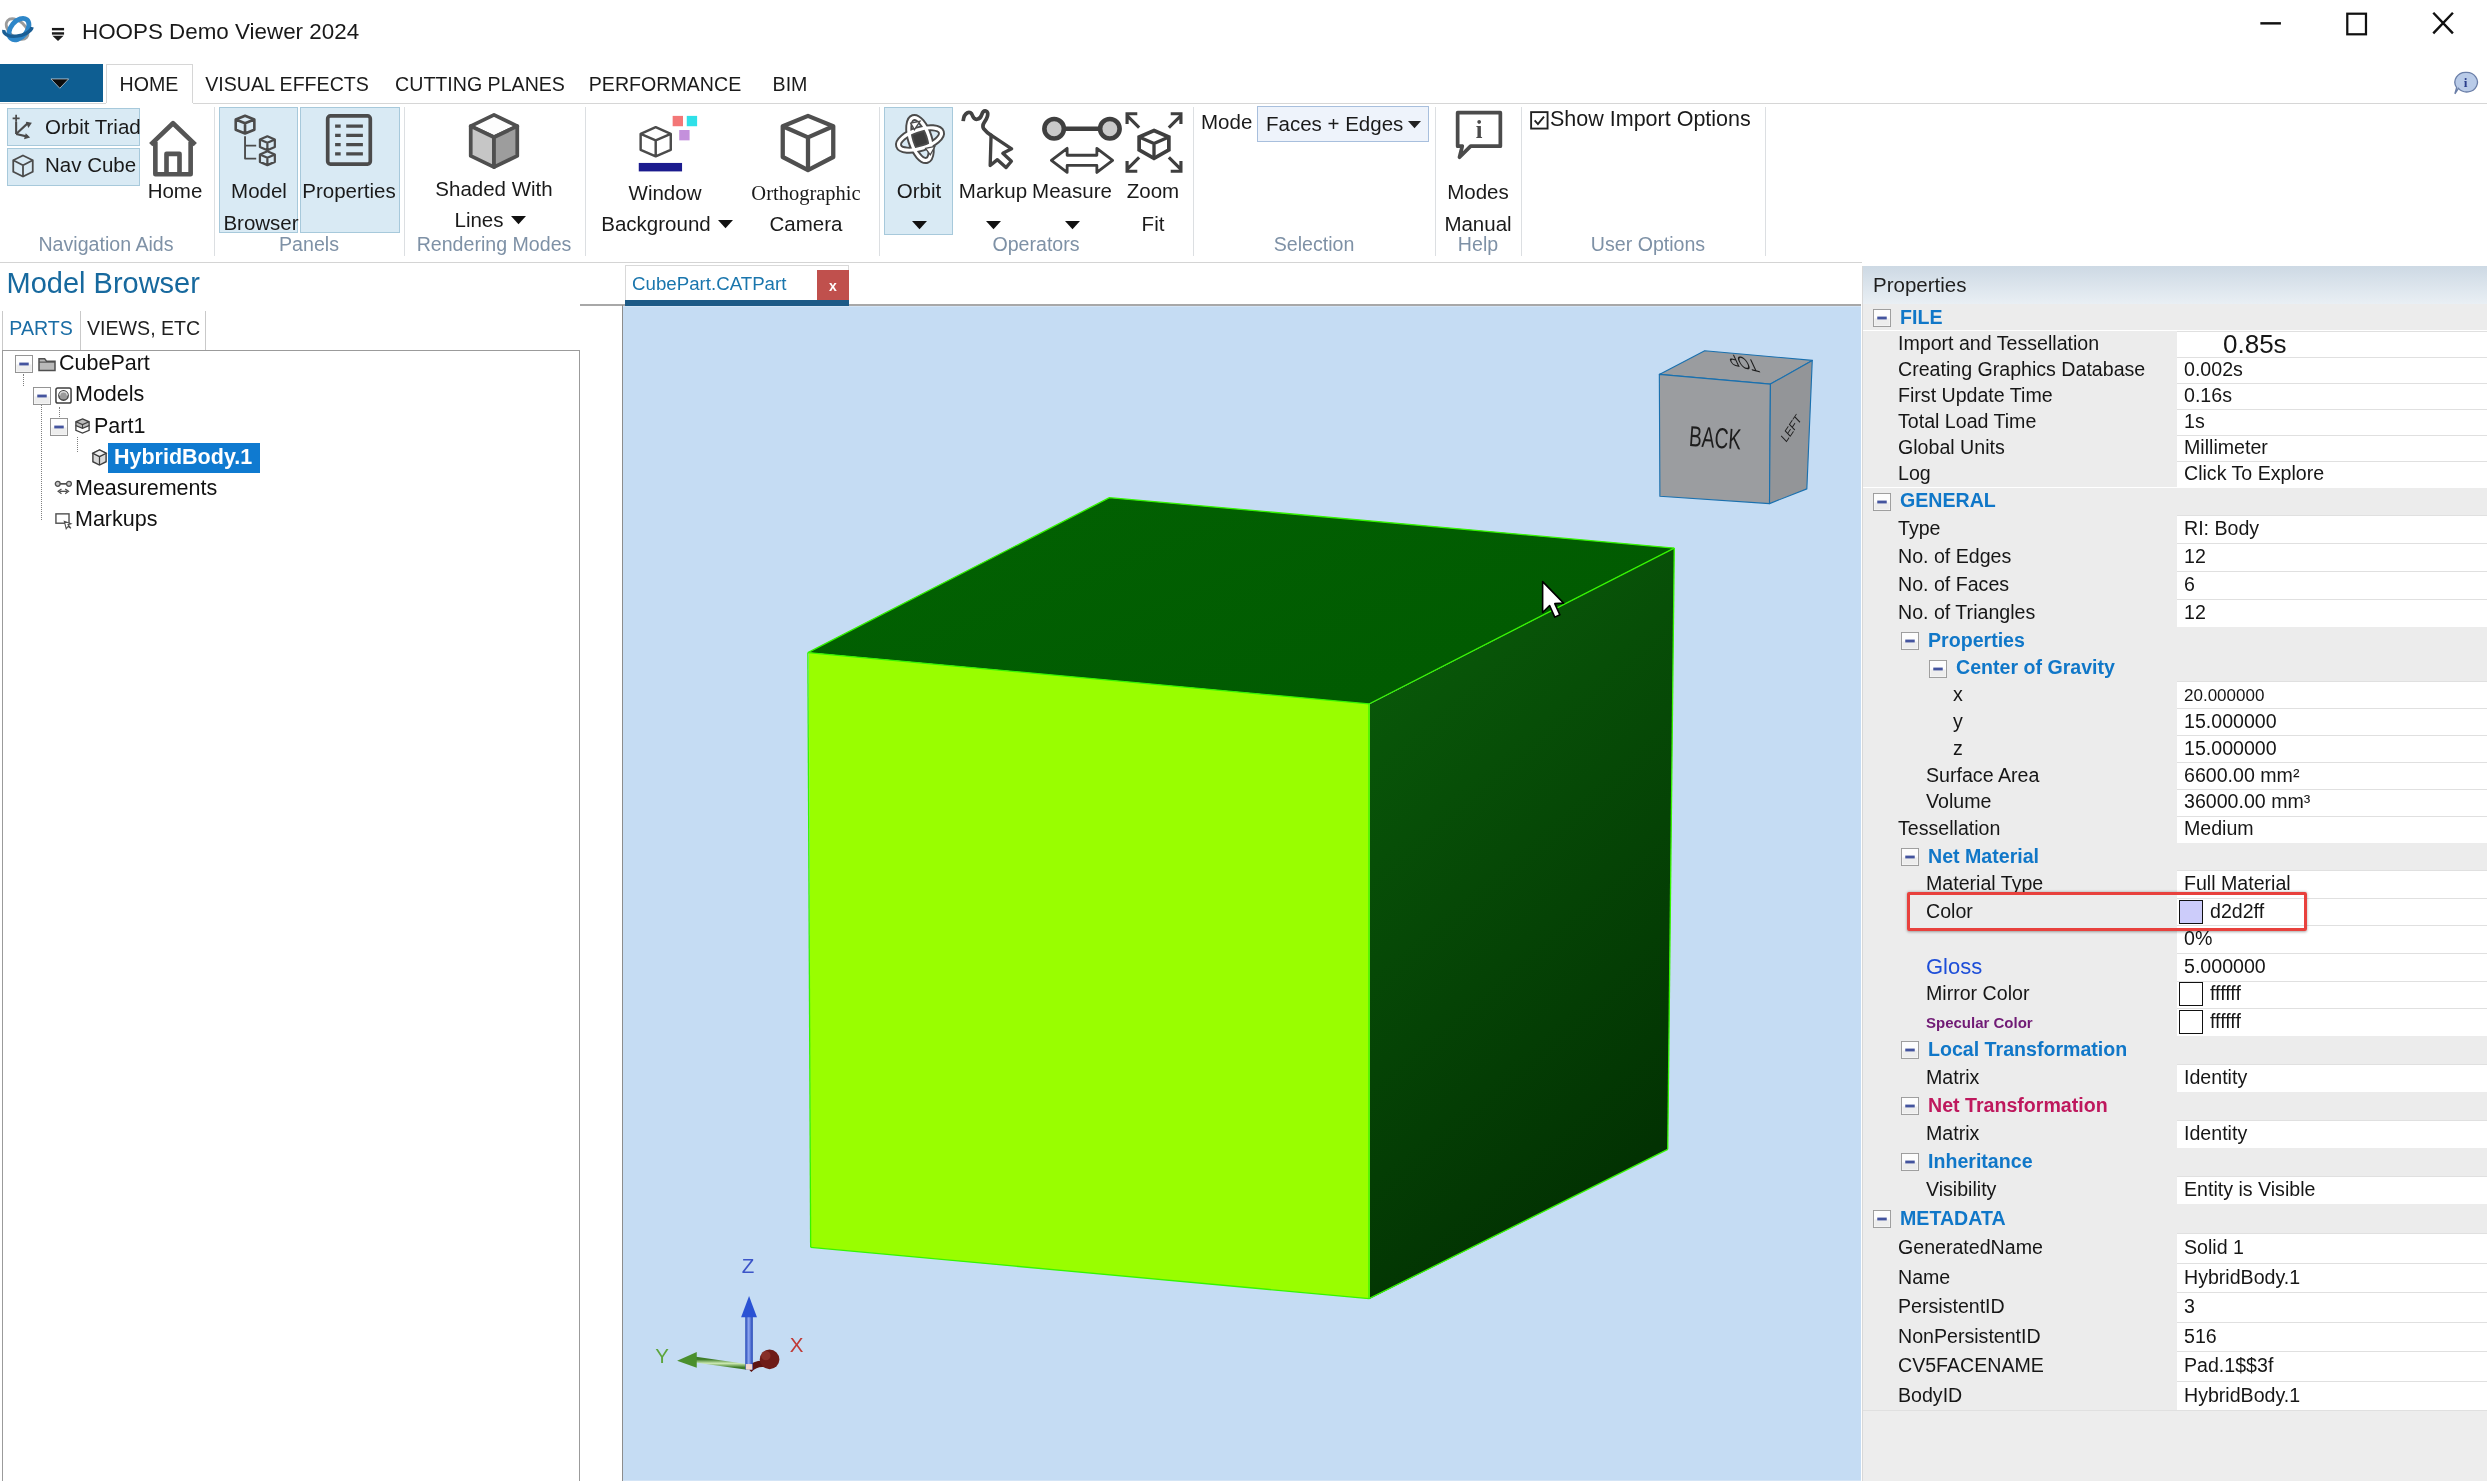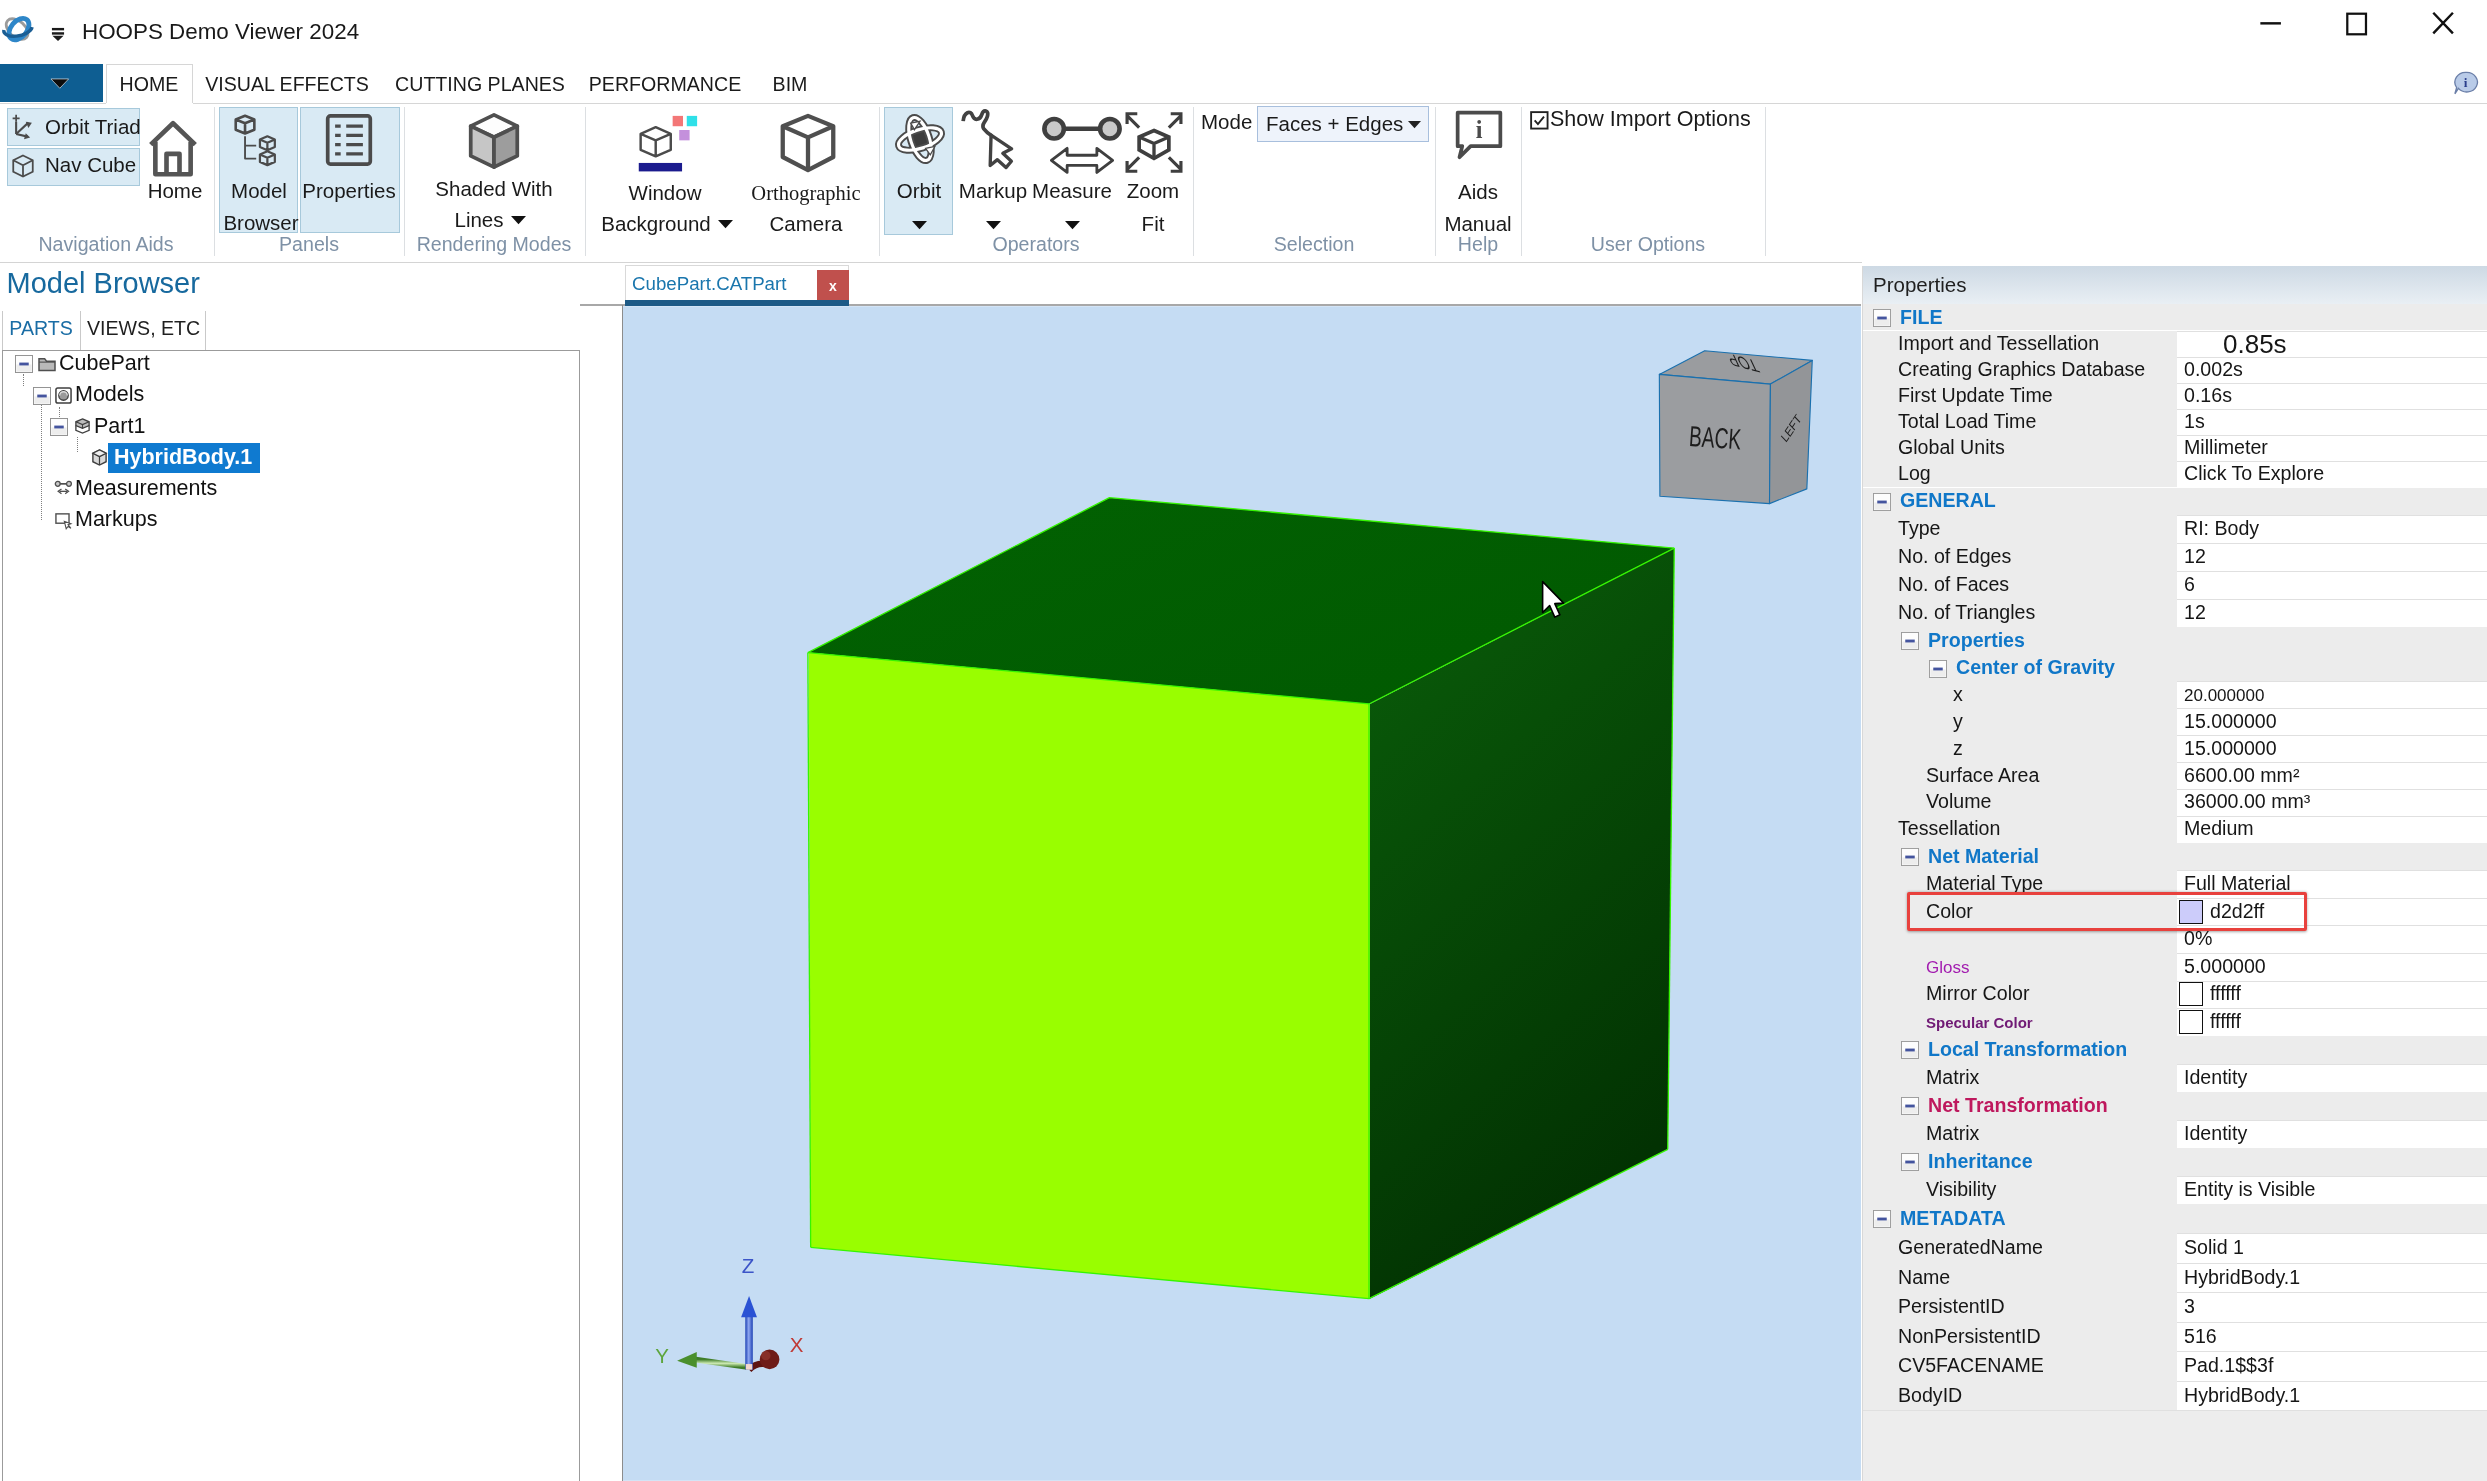--- a/index.html
+++ b/index.html
@@ -207,21 +207,21 @@
 <div class="a" style="left:1266px;top:124px;transform:translateY(-50%);font-size:20.5px;color:#1a1a1a;font-weight:normal;white-space:nowrap;line-height:1;">Faces + Edges</div>
 <svg class="a" style="left:1407px;top:120px" width="15" height="9.3" viewBox="0 0 16 10">
     <path d="M1,1 h14 l-7,8 z" fill="#222"></path>
   </svg>
 <svg class="a ico" style="left:1450px;top:109px" width="58" height="52" viewBox="0 0 62 56">
 <g stroke="#4b4b4b" stroke-width="4" fill="none" stroke-linejoin="round">
 <path d="M8,4 H54 V40 H22 L10,52 L13,40 H8 Z"></path>
 </g>
 <text x="31" y="31" font-size="26" font-weight="bold" font-family="Liberation Serif" fill="#4b4b4b" text-anchor="middle">i</text>
 </svg>
-<div class="a" style="left:1478px;top:192px;transform:translate(-50%,-50%);font-size:20.5px;color:#1a1a1a;font-weight:normal;white-space:nowrap;line-height:1;">Aids</div>
+<div class="a" style="left:1478px;top:192px;transform:translate(-50%,-50%);font-size:20.5px;color:#1a1a1a;font-weight:normal;white-space:nowrap;line-height:1;">Modes</div>
 <div class="a" style="left:1478px;top:224px;transform:translate(-50%,-50%);font-size:20.5px;color:#1a1a1a;font-weight:normal;white-space:nowrap;line-height:1;">Manual</div>
 <svg class="a" style="left:1530px;top:111px" width="18.7" height="18.7" viewBox="0 0 20 20">
 <rect x="1.2" y="1.2" width="17.6" height="17.6" fill="#fff" stroke="#222" stroke-width="2"></rect>
 <path d="M5,10 l3.5,4 l6.5,-8" fill="none" stroke="#222" stroke-width="2"></path>
 </svg>
 <div class="a" style="left:1550px;top:120px;transform:translateY(-50%);font-size:21.5px;color:#1a1a1a;font-weight:normal;white-space:nowrap;line-height:1;">Show Import Options</div>
 <div class="a" style="left:6.5px;top:283px;transform:translateY(-50%);font-size:29px;color:#17699e;font-weight:normal;white-space:nowrap;line-height:1;">Model Browser</div>
 <div class="a" style="left:1.9px;top:311px;width:0.9px;height:39px;background:#c9c9c9;"></div>
 <div class="a" style="left:80px;top:311px;width:0.9px;height:39px;background:#c9c9c9;"></div>
 <div class="a" style="left:205px;top:311px;width:0.9px;height:39px;background:#c9c9c9;"></div>
@@ -469,21 +469,21 @@
 <div class="a" style="left:1863px;top:898px;width:314px;height:27.6px;background:#ececec;"></div>
 <div class="a" style="left:1926px;top:912px;transform:translateY(-50%);font-size:19.6px;color:#161616;font-weight:normal;white-space:nowrap;line-height:1;">Color</div>
 <div class="a" style="left:2179px;top:900px;width:24px;height:24px;background:#ccccfa;border:1.9px solid #111;"></div>
 <div class="a" style="left:2210px;top:912px;transform:translateY(-50%);font-size:19.6px;color:#161616;font-weight:normal;white-space:nowrap;line-height:1;">d2d2ff</div>
 <div class="a" style="left:1863px;top:925px;width:624px;height:0.9px;background:#e0e0e0;"></div>
 <div class="a" style="left:1863px;top:925px;width:314px;height:27.6px;background:#ececec;"></div>
 <div class="a" style="left:1926px;top:939px;transform:translateY(-50%);font-size:19.6px;color:#161616;font-weight:normal;white-space:nowrap;line-height:1;margin-top:26px;">Transparency</div>
 <div class="a" style="left:2184px;top:939px;transform:translateY(-50%);font-size:19.6px;color:#161616;font-weight:normal;white-space:nowrap;line-height:1;">0%</div>
 <div class="a" style="left:1863px;top:953px;width:624px;height:0.9px;background:#e0e0e0;"></div>
 <div class="a" style="left:1863px;top:953px;width:314px;height:27.6px;background:#ececec;"></div>
-<div class="a" style="left:1926px;top:967px;transform:translateY(-50%);font-size:17px;color:#a21caf;font-weight:normal;white-space:nowrap;line-height:1;">Gloss</div>
+<div class="a" style="left:1926px;top:967px;transform:translateY(-50%);font-size:22px;color:#1d4ed8;font-weight:normal;white-space:nowrap;line-height:1;">Gloss</div>
 <div class="a" style="left:2184px;top:967px;transform:translateY(-50%);font-size:19.6px;color:#161616;font-weight:normal;white-space:nowrap;line-height:1;">5.000000</div>
 <div class="a" style="left:1863px;top:981px;width:624px;height:0.9px;background:#e0e0e0;"></div>
 <div class="a" style="left:1863px;top:981px;width:314px;height:27.6px;background:#ececec;"></div>
 <div class="a" style="left:1926px;top:994px;transform:translateY(-50%);font-size:19.6px;color:#161616;font-weight:normal;white-space:nowrap;line-height:1;">Mirror Color</div>
 <div class="a" style="left:2179px;top:982px;width:24px;height:24px;background:#ffffff;border:1.9px solid #111;"></div>
 <div class="a" style="left:2210px;top:994px;transform:translateY(-50%);font-size:19.6px;color:#161616;font-weight:normal;white-space:nowrap;line-height:1;">ffffff</div>
 <div class="a" style="left:1863px;top:1008px;width:624px;height:0.9px;background:#e0e0e0;"></div>
 <div class="a" style="left:1863px;top:1008px;width:314px;height:27.6px;background:#ececec;"></div>
 <div class="a" style="left:1926px;top:1022px;transform:translateY(-50%);font-size:15px;color:#701a75;font-weight:bold;white-space:nowrap;line-height:1;">Specular Color</div>
 <div class="a" style="left:2179px;top:1010px;width:24px;height:24px;background:#ffffff;border:1.9px solid #111;"></div>

